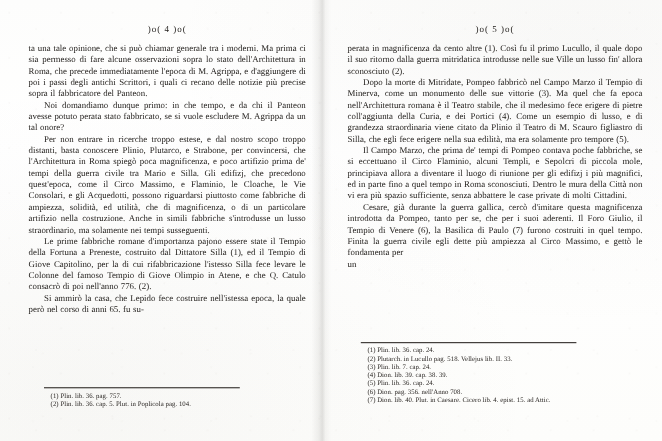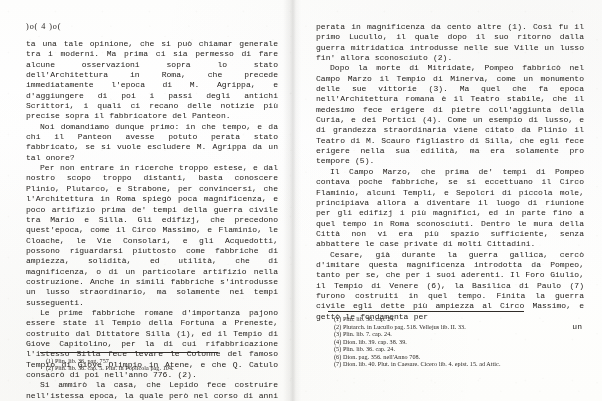--- a/index.html
+++ b/index.html
@@ -52,21 +52,21 @@
   .page-inner {
     position: absolute;
     top: 22px;
     bottom: 10px;
   }
   #page-left  .page-inner { left: 26px; right: 14px; }
   #page-right .page-inner { left: 16px; right: 18px; }
 
   
   .running-head {
-    text-align: left;
+    text-align: center;
     font-size: 8.2px;
     letter-spacing: 0.9px;
     color: #262320;
     margin: 0 0 7px 0;
     height: 10px;
     line-height: 10px;
     white-space: pre;
   }
 
   
@@ -76,28 +76,26 @@
     color: #1f1c19;
     text-align: justify;
     text-justify: inter-word;
     -webkit-hyphens: none;
     hyphens: none;
   }
   .body-text p {
     margin: 0;
     text-indent: 0;
     word-spacing: 0.35px;
-    font-family: Liberation Mono, monospace;
   }
   .body-text p.indented {
     text-indent: 14px;
   }
   .catchword {
     margin: 0;
-    text-align: right;
     font-size: 8.05px;
     line-height: 10.35px;
     color: #1f1c19;
     padding-right: 2px;
   }
 
   
   .footnote-block {
     position: absolute;
     left: 0;
@@ -165,20 +163,21 @@
           <div>(2) Plin. lib. 36. cap. 5. Plut. in Poplicola pag. 104.</div>
         </div>
       </div>
 
     </div>
   </div>
 
   <div class="page" id="page-right">
     <div class="page-inner">
 
+      <div class="running-head">)o( 5 )o(</div>
 
       <div class="body-text">
         <p>perata in magnificenza da cento altre (1). Così fu il primo Lucullo, il quale dopo il suo ritorno dalla guerra mitridatica introdusse nelle sue Ville un lusso fin' allora sconosciuto (2).</p>
         <p class="indented">Dopo la morte di Mitridate, Pompeo fabbricò nel Campo Marzo il Tempio di Minerva, come un monumento delle sue vittorie (3). Ma quel che fa epoca nell'Architettura romana è il Teatro stabile, che il medesimo fece erigere di pietre coll'aggiunta della Curia, e dei Portici (4). Come un esempio di lusso, e di grandezza straordinaria viene citato da Plinio il Teatro di M. Scauro figliastro di Silla, che egli fece erigere nella sua edilità, ma era solamente pro tempore (5).</p>
         <p class="indented">Il Campo Marzo, che prima de' tempi di Pompeo contava poche fabbriche, se si eccettuano il Circo Flaminio, alcuni Templi, e Sepolcri di piccola mole, principiava allora a diventare il luogo di riunione per gli edifizj i più magnifici, ed in parte fino a quel tempo in Roma sconosciuti. Dentro le mura della Città non vi era più spazio sufficiente, senza abbattere le case private di molti Cittadini.</p>
         <p class="indented">Cesare, già durante la guerra gallica, cercò d'imitare questa magnificenza introdotta da Pompeo, tanto per se, che per i suoi aderenti. Il Foro Giulio, il Tempio di Venere (6), la Basilica di Paulo (7) furono costruiti in quel tempo. Finita la guerra civile egli dette più ampiezza al Circo Massimo, e gettò le fondamenta per</p>
         <p class="catchword">un</p>
       </div>
 
       <div class="footnote-block">

